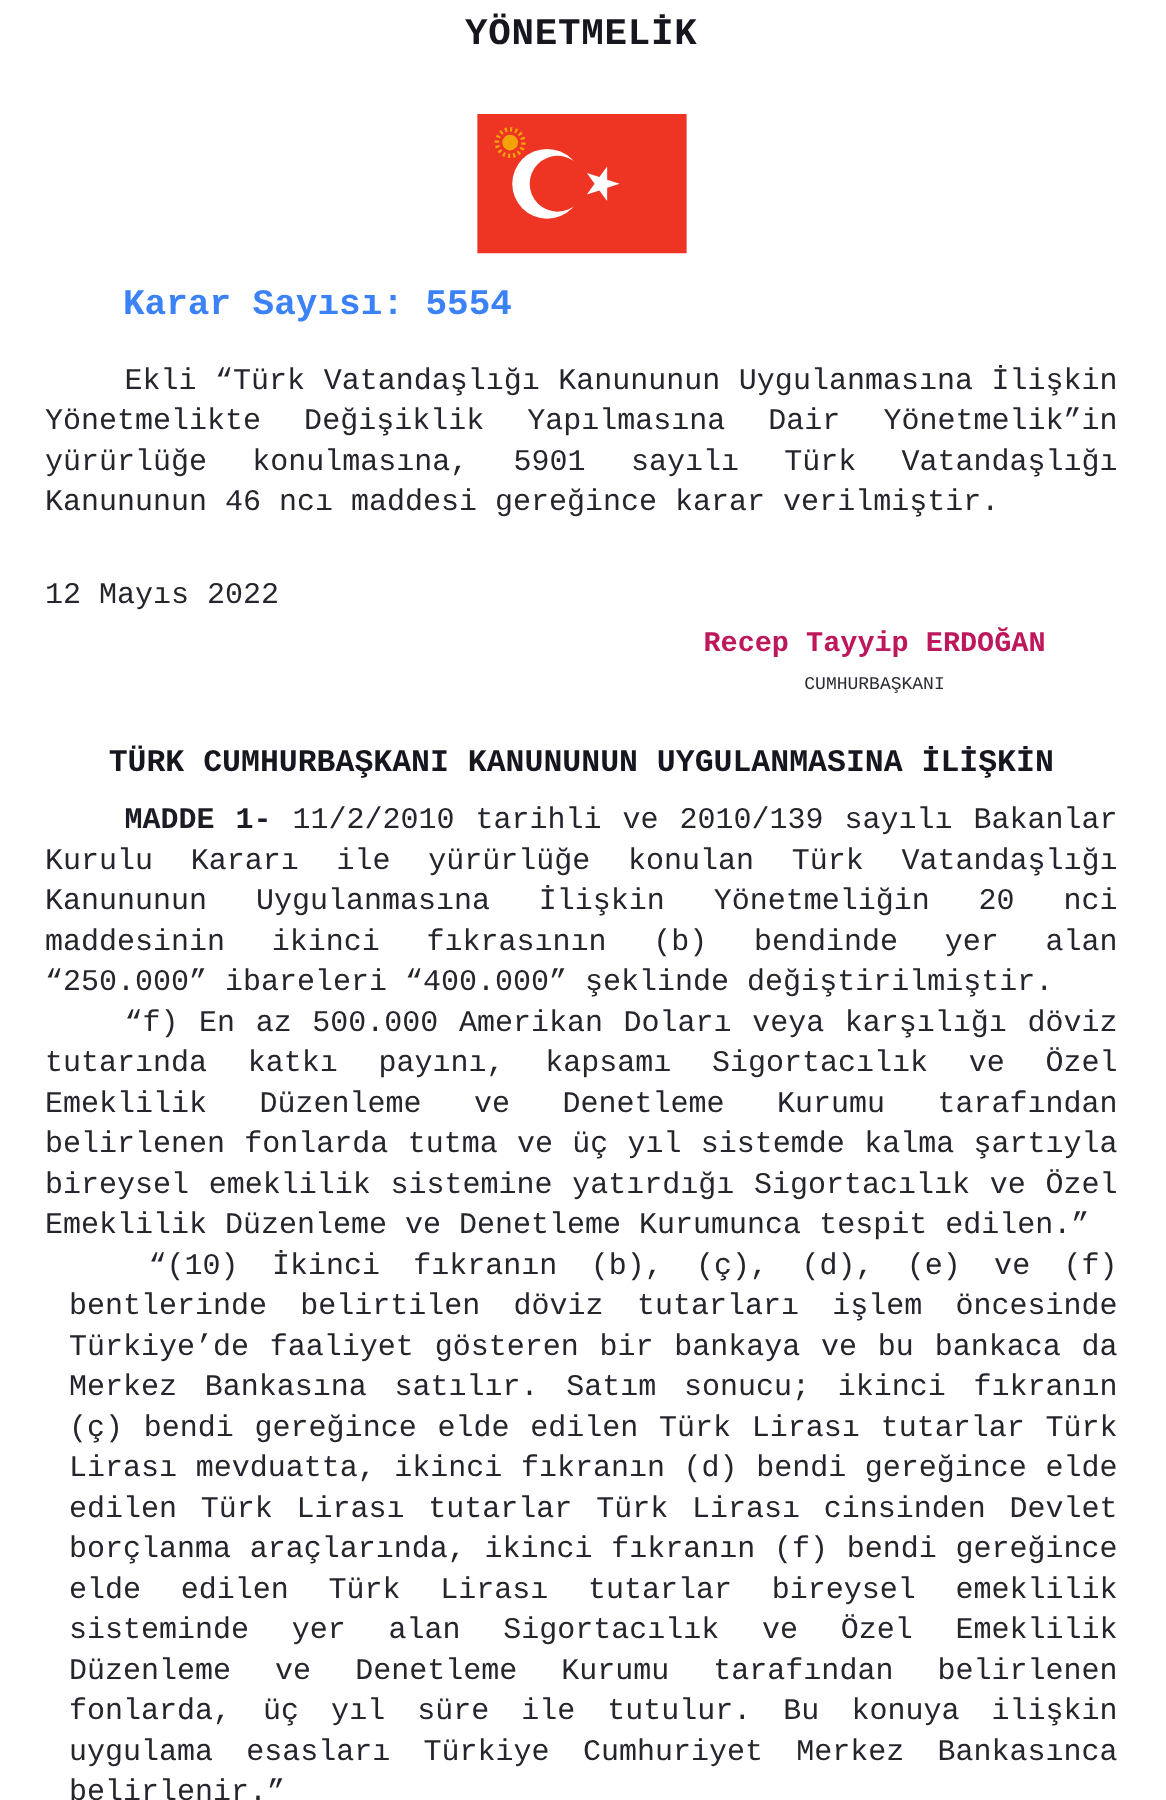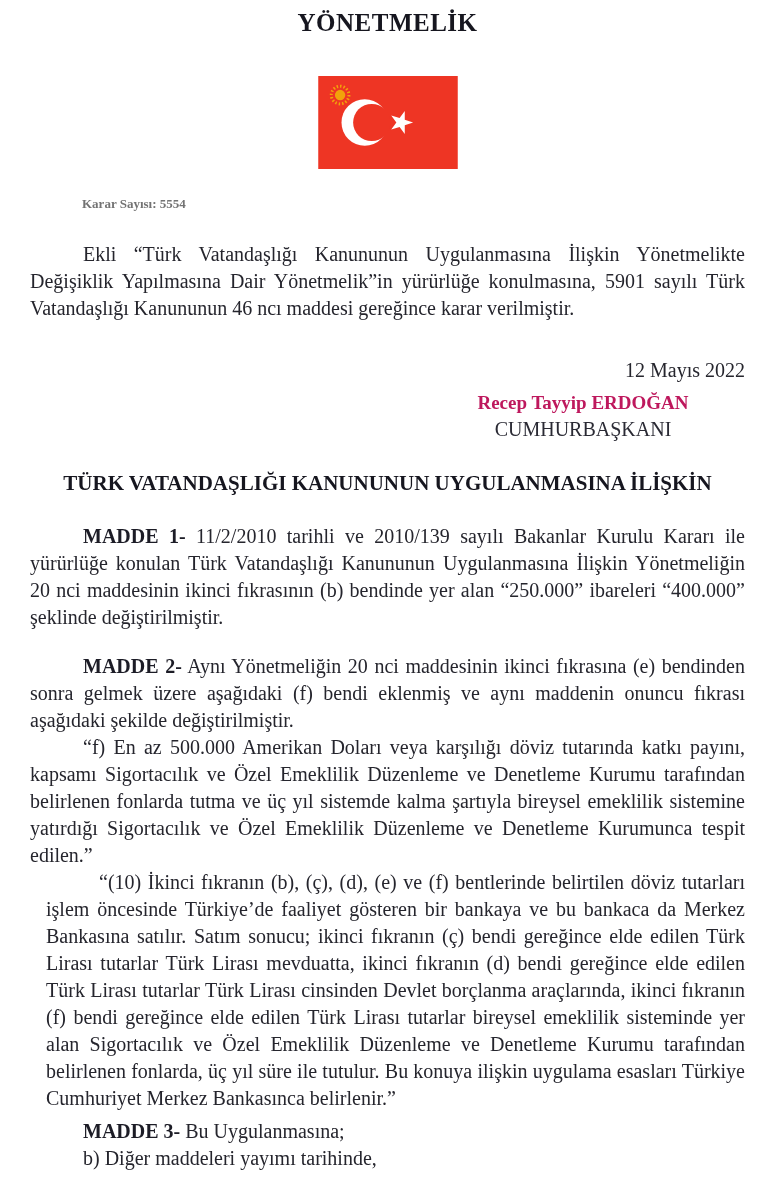--- a/index.html
+++ b/index.html
@@ -1,20 +1,20 @@
 <!DOCTYPE html>
 <html><head>
 <meta charset="utf-8">
 <style>
   html,body{margin:0;padding:0;background:#ffffff;}
   .page{
     position:relative;
     width:777px;height:1200px;
     background:#ffffff;
-    font-family:Liberation Serif, serif;
+    font-family:Liberation Mono, monospace;
     color:#25252d;
     overflow:hidden;
     box-sizing:border-box;
     padding:0 32px 16px 30px;
   }
   .doc-title{
     margin-top:8px;
     text-align:center;
     font-weight:bold;
     font-size:25px;
@@ -25,66 +25,66 @@
   .flag-row{
     margin-top:38px;
     display:flex;
     justify-content:center;
   }
   .flag-row svg{display:block;}
   .karar{
     margin-top:21px;
     padding-left:52px;
     font-weight:bold;
-    font-size:13px;
+    font-size:24px;
     line-height:27px;
-    color:#737373;
+    color:#3b82f6;
   }
   .para{
     margin:0;
     font-size:20px;
     line-height:27px;
     text-align:justify;
     text-indent:53px;
   }
   .para .b{font-weight:bold;color:#1c1c26;}
   .intro{margin-top:24px;}
   .date-line{
     margin-top:35px;
-    text-align:right;
+    text-align:left;
     font-size:20px;
     line-height:27px;
   }
   .sig-block{
     margin-top:5px;
     margin-left:393px;
     width:320px;
     text-align:center;
   }
   .sig-name{
     font-weight:bold;
     font-size:19px;
     line-height:27px;
     color:#be185d;
   }
   .sig-title{
-    font-size:20px;
+    font-size:12px;
     line-height:27px;
     color:#2a2a34;
     text-align:center;
   }
   .reg-title{
     margin-top:24px;
     text-align:center;
     font-weight:bold;
     font-size:21px;
     line-height:32px;
     color:#16161f;
   }
-  .m1{margin-top:24px;}
+  .m1{margin-top:8px;}
   .m2{margin-top:22px;}
   .clause-f{}
   .clause-ten{margin-top:0;margin-left:16px;}
   .m3{
     margin-top:6px;
     font-size:20px;
     line-height:27px;
   }
   .m3 .line{padding-left:53px;}
   .m3 .b{font-weight:bold;color:#1c1c26;}
@@ -119,26 +119,25 @@
   <p class="para intro">Ekli “Türk Vatandaşlığı Kanununun Uygulanmasına İlişkin Yönetmelikte Değişiklik Yapılmasına Dair Yönetmelik”in yürürlüğe konulmasına, 5901 sayılı Türk Vatandaşlığı Kanununun 46 ncı maddesi gereğince karar verilmiştir.</p>
 
   <div class="date-line">12 Mayıs 2022</div>
 
   <div class="sig-block">
     <div class="sig-name">Recep Tayyip ERDOĞAN</div>
     <div class="sig-title">CUMHURBAŞKANI</div>
   </div>
 
   <div class="reg-title">
-    <div>TÜRK VATANDAŞLIĞI KANUNUNUN UYGULANMASINA İLİŞKİN</div>
+    <div>TÜRK CUMHURBAŞKANI KANUNUNUN UYGULANMASINA İLİŞKİN</div>
   </div>
 
   <p class="para m1"><span class="b">MADDE 1-</span><span> 11/2/2010 tarihli ve 2010/139 sayılı Bakanlar Kurulu Kararı ile yürürlüğe konulan Türk Vatandaşlığı Kanununun Uygulanmasına İlişkin Yönetmeliğin 20 nci maddesinin ikinci fıkrasının (b) bendinde yer alan “250.000” ibareleri “400.000” şeklinde değiştirilmiştir.</span></p>
 
-  <p class="para m2"><span class="b">MADDE 2-</span><span> Aynı Yönetmeliğin 20 nci maddesinin ikinci fıkrasına (e) bendinden sonra gelmek üzere aşağıdaki (f) bendi eklenmiş ve aynı maddenin onuncu fıkrası aşağıdaki şekilde değiştirilmiştir.</span></p>
 
   <p class="para clause-f">“f) En az 500.000 Amerikan Doları veya karşılığı döviz tutarında katkı payını, kapsamı Sigortacılık ve Özel Emeklilik Düzenleme ve Denetleme Kurumu tarafından belirlenen fonlarda tutma ve üç yıl sistemde kalma şartıyla bireysel emeklilik sistemine yatırdığı Sigortacılık ve Özel Emeklilik Düzenleme ve Denetleme Kurumunca tespit edilen.”</p>
 
   <p class="para clause-ten">“(10) İkinci fıkranın (b), (ç), (d), (e) ve (f) bentlerinde belirtilen döviz tutarları işlem öncesinde Türkiye’de faaliyet gösteren bir bankaya ve bu bankaca da Merkez Bankasına satılır. Satım sonucu; ikinci fıkranın (ç) bendi gereğince elde edilen Türk Lirası tutarlar Türk Lirası mevduatta, ikinci fıkranın (d) bendi gereğince elde edilen Türk Lirası tutarlar Türk Lirası cinsinden Devlet borçlanma araçlarında, ikinci fıkranın (f) bendi gereğince elde edilen Türk Lirası tutarlar bireysel emeklilik sisteminde yer alan Sigortacılık ve Özel Emeklilik Düzenleme ve Denetleme Kurumu tarafından belirlenen fonlarda, üç yıl süre ile tutulur. Bu konuya ilişkin uygulama esasları Türkiye Cumhuriyet Merkez Bankasınca belirlenir.”</p>
 
   <div class="m3">
     <div class="line"><span class="b">MADDE 3-</span><span> Bu Uygulanmasına;</span></div>
     <div class="line">b) Diğer maddeleri yayımı tarihinde,</div>
 
   </div>

